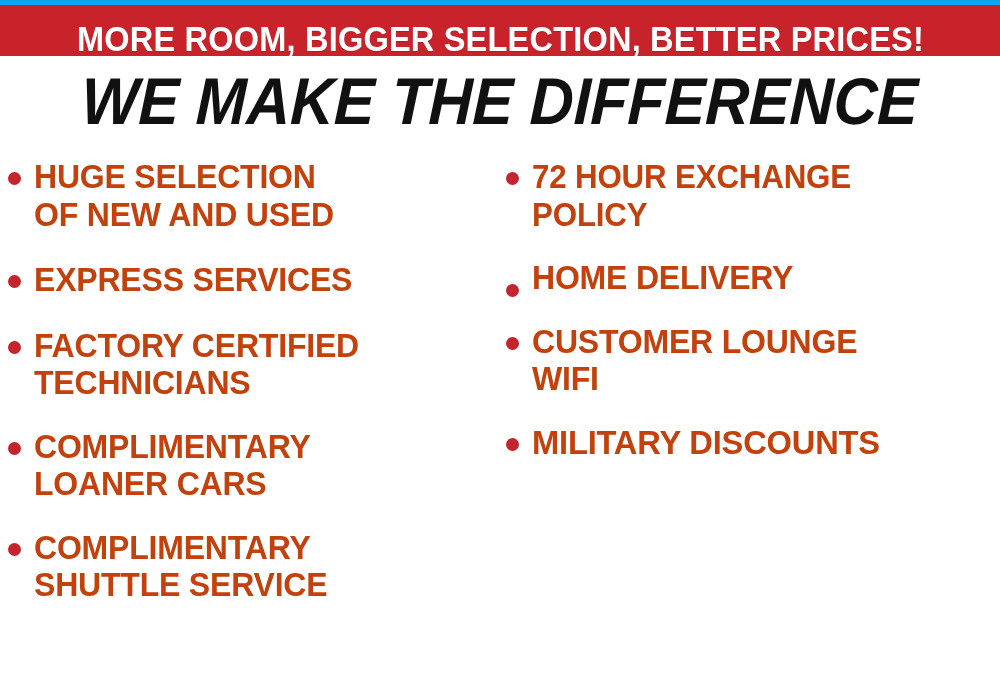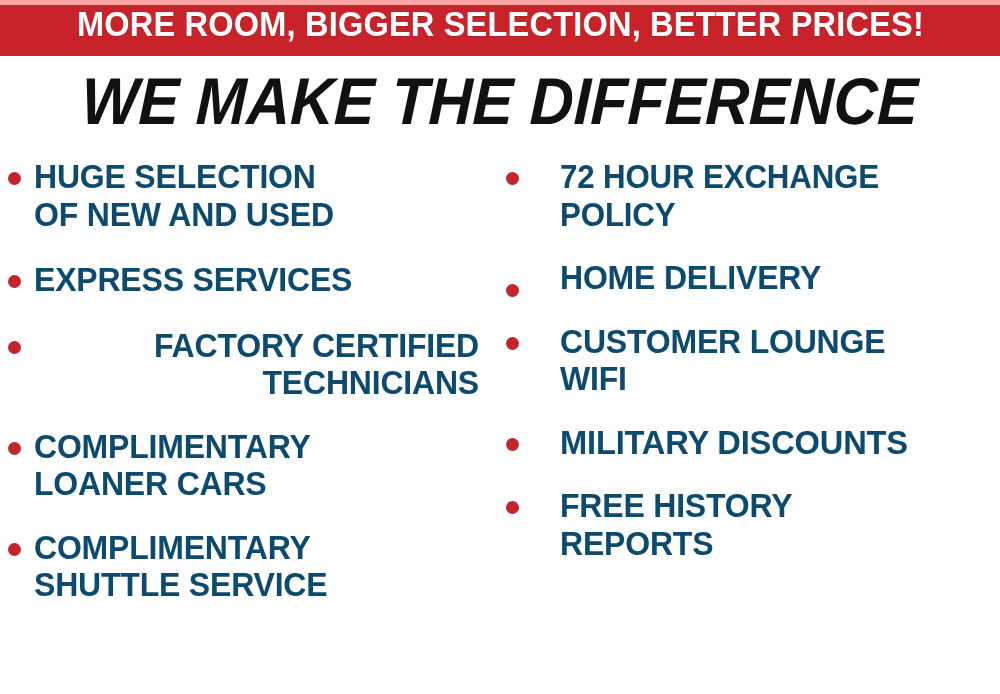--- a/index.html
+++ b/index.html
@@ -16,24 +16,24 @@
   }
 
   
   #banner {
     position: absolute;
     left: 0;
     top: 0;
     width: 1000px;
     height: 56px;
     background: #c8222b;
-    border-top: 5px solid #fca5a5;
+    border-top: 5px solid #0ea5e9;
     box-sizing: border-box;
     display: flex;
-    align-items: flex-start;
+    align-items: flex-end;
     justify-content: center;
     overflow: hidden;
   }
   #banner-text {
     color: #ffffff;
     font-family: "Liberation Sans", sans-serif;
     font-weight: bold;
     font-size: 35px;
     letter-spacing: 0.2px;
     white-space: nowrap;
@@ -78,21 +78,21 @@
     position: absolute;
     top: 0;
     height: 100%;
   }
   #col-left  { left: 8px;   width: 492px; }
   #col-right { left: 506px; width: 494px; }
 
   .bullet-item {
     display: flex;
     align-items: flex-start;
-    color: #0c4a6e;
+    color: #c2410c;
     font-family: "Liberation Sans", sans-serif;
     font-weight: bold;
     font-size: 33px;
     line-height: 1.12;
     letter-spacing: -0.2px;
     margin-bottom: 26px;
   }
   .bullet-dot {
     flex: 0 0 auto;
     width: 13px;
@@ -105,27 +105,27 @@
   .bullet-label {
     flex: 1 1 auto;
     display: block;
     transform: scaleX(0.955);
     transform-origin: left center;
     white-space: pre-line;
   }
 
   
   #col-left .bullet-item  { font-size: 33.5px; }
-  #col-right .bullet-item { font-size: 33.5px; gap: 28px; }
+  #col-right .bullet-item { font-size: 33.5px; }
   #col-right .bullet-item:nth-child(1) .bullet-label { transform: scaleX(0.935); }
   #col-right .bullet-item:nth-child(4) .bullet-label { transform: scaleX(0.975); }
 
   #col-left .bullet-item:nth-child(1) { margin-bottom: 28px; }
   #col-left .bullet-item:nth-child(2) { margin-bottom: 28px; }
-  #col-left .bullet-item:nth-child(3) { margin-bottom: 26px; text-align: right; }
+  #col-left .bullet-item:nth-child(3) { margin-bottom: 26px; }
   #col-left .bullet-item:nth-child(4) { margin-bottom: 26px; }
 
   #col-right .bullet-item:nth-child(1) { margin-bottom: 26px; }
   #col-right .bullet-item:nth-child(2) { margin-bottom: 26px; align-items: flex-end; }
   #col-right .bullet-item:nth-child(3) { margin-bottom: 26px; }
   #col-right .bullet-item:nth-child(4) { margin-bottom: 26px; }
   #col-right .bullet-item:nth-child(5) { margin-bottom: 26px; }
 </style>
 </head>
 <body>
@@ -179,20 +179,15 @@
     </div>
     <div class="bullet-item">
       <span class="bullet-dot"></span>
       <span class="bullet-label">CUSTOMER LOUNGE
 WIFI</span>
     </div>
     <div class="bullet-item">
       <span class="bullet-dot"></span>
       <span class="bullet-label">MILITARY DISCOUNTS</span>
     </div>
-    <div class="bullet-item">
-      <span class="bullet-dot"></span>
-      <span class="bullet-label">FREE HISTORY
-REPORTS</span>
-    </div>
   </div>
 
 </div>
 
 </body></html>

